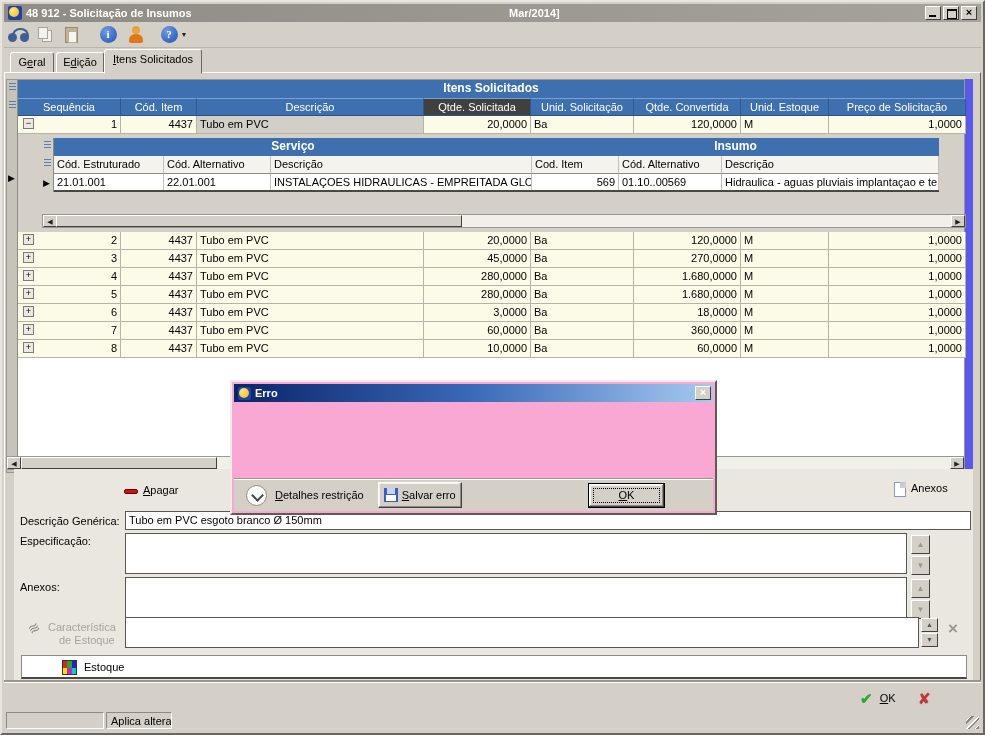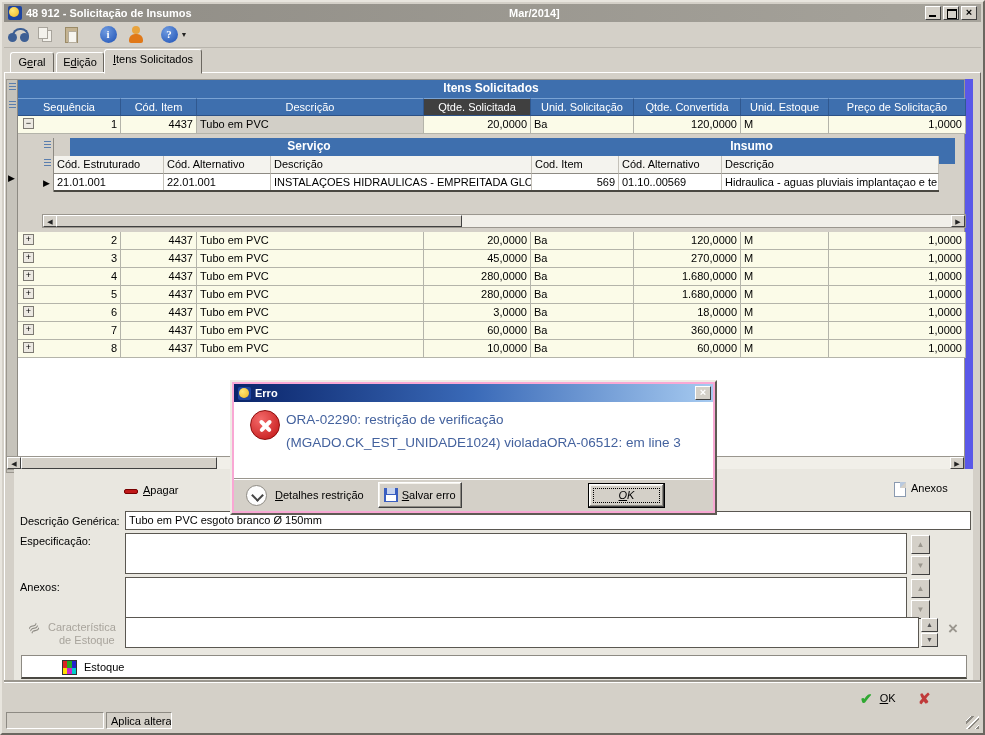--- a/index.html
+++ b/index.html
@@ -49,21 +49,21 @@
   .w-seq{width:103px}.w-item{width:76px}.w-desc{width:227px}.w-qtd{width:107px}
   .w-unsol{width:103px}.w-conv{width:107px}.w-unest{width:88px}.w-preco{width:137px}
   .sel{background:#d2cfc7;}
   .expbtn{display:inline-block;width:11px;height:11px;margin:2px 4px 0 2px;background:#ece9e2;border:1px solid #7d7a73;
     font-size:9px;line-height:8px;text-align:center;vertical-align:top;float:left;}
   .seqnum{display:block;text-align:right;}
   
   .detailzone{position:absolute;left:11px;top:54px;width:946px;height:98px;background:#d4d0c8;}
   .ngrid{position:absolute;left:24px;top:4px;width:897px;}
   .nind{position:absolute;left:0;top:0;width:12px;height:54px;background:#d4d0c8;border-right:1px solid #8d8a83;}
-  .nband{position:absolute;top:0;height:26px;color:#fff;font-weight:bold;font-size:12px;text-align:center;line-height:17px;margin-left:16px;}
+  .nband{position:absolute;top:0;height:26px;color:#fff;font-weight:bold;font-size:12px;text-align:center;line-height:17px;}
   .nhrow,.ndrow{position:absolute;left:12px;display:flex;height:18px;}
   .nh{background:#f4f3ee;border-right:1px solid #c4c1b9;border-bottom:1px solid #8d8a83;padding:0 3px;line-height:16px;white-space:nowrap;overflow:hidden;}
   .nd{background:#fff;border-right:1px solid #c4c1b9;padding:0 3px;line-height:16px;white-space:nowrap;overflow:hidden;}
   .n-c1{width:110px}.n-c2{width:107px}.n-c3{width:261px}.n-c4{width:87px}.n-c5{width:103px}.n-c6{width:217px}
   .ndrow{border-bottom:2px solid #4a4842;}
   
   .hscroll{position:absolute;height:14px;background:#f1efe9;border:1px solid #9a968e;}
   .sbtn{position:absolute;top:0;width:14px;height:12px;background:#d4d0c8;border:1px solid;border-color:#fff #404040 #404040 #fff;
     font-size:7px;line-height:11px;text-align:center;color:#222;}
   .sthumb{position:absolute;top:0;height:12px;background:#d4d0c8;border:1px solid;border-color:#fff #404040 #404040 #fff;}
@@ -131,21 +131,21 @@
   .chevcirc{width:21px;height:21px;border-radius:50%;background:#fdfdfd;border:1px solid #8d8a83;margin:0 8px 0 12px;position:relative;flex:none;}
   .chevcirc::after{content:"";position:absolute;left:6px;top:5px;width:7px;height:7px;border-right:2px solid #444;border-bottom:2px solid #444;transform:rotate(45deg);}
   .btn{background:#d4d0c8;border:1px solid;border-color:#fff #404040 #404040 #fff;box-shadow:inset -1px -1px 0 #8d8a83,inset 1px 1px 0 #f4f2ec;
     display:flex;align-items:center;justify-content:center;}
   .savebtn{width:84px;height:26px;margin-left:14px;gap:4px;}
   .floppy{width:14px;height:14px;background:#3a5ec0;position:relative;flex:none;}
   .floppy::before{content:"";position:absolute;left:3px;top:0;width:8px;height:6px;background:#c8d4ee;}
   .floppy::after{content:"";position:absolute;left:2px;bottom:1px;width:10px;height:6px;background:#fff;}
   .okbtn{position:absolute;right:48px;width:77px;height:25px;border:1px solid #000;background:#d4d0c8;
     box-shadow:inset -1px -1px 0 #404040,inset 1px 1px 0 #fff,inset -2px -2px 0 #8d8a83,inset 2px 2px 0 #f4f2ec;
-    text-align:center;line-height:23px;font-style:italic;}
+    text-align:center;line-height:23px;}
   .okbtn::after{content:"";position:absolute;left:4px;top:4px;right:4px;bottom:4px;border:1px dotted #000;}
   .dlg-x{position:absolute;right:2px;top:2px;width:16px;height:14px;background:#d4d0c8;border:1px solid;border-color:#fff #404040 #404040 #fff;
     font-size:11px;line-height:11px;text-align:center;font-weight:bold;}
 </style>
 </head>
 <body>
 
 <div class="screen">
 
   <div class="titlebar">
@@ -424,30 +424,20 @@
     <div class="scell" style="width:66px">Aplica alteraç</div>
     <div class="grip"></div>
   </div>
 
   <div class="dialog">
     <div class="dlg-title">
       <div class="app-ico" style="width:13px;height:13px"></div>
       <span>Erro</span>
       <div class="dlg-x">×</div>
     </div>
-    <div class="dlg-body">
-      <div class="erricon">
-          <i class="a"></i>
-          <i class="b"></i>
-        </div>
-      <div class="errmsg">
-        <div>ORA-02290: restrição de verificação</div>
-        <div>(MGADO.CK_EST_UNIDADE1024) violadaORA-06512: em line 3</div>
-      </div>
-    </div>
     <div class="dlg-footer">
       <div class="chevcirc"></div>
       <span><span class="ul">D</span><span>etalhes restrição</span></span>
       <div class="btn savebtn">
         <span class="floppy"></span>
         <span><span class="ul">S</span><span>alvar erro</span></span>
       </div>
       <div class="okbtn">
         <span class="ul">O</span><span>K</span>
       </div>

